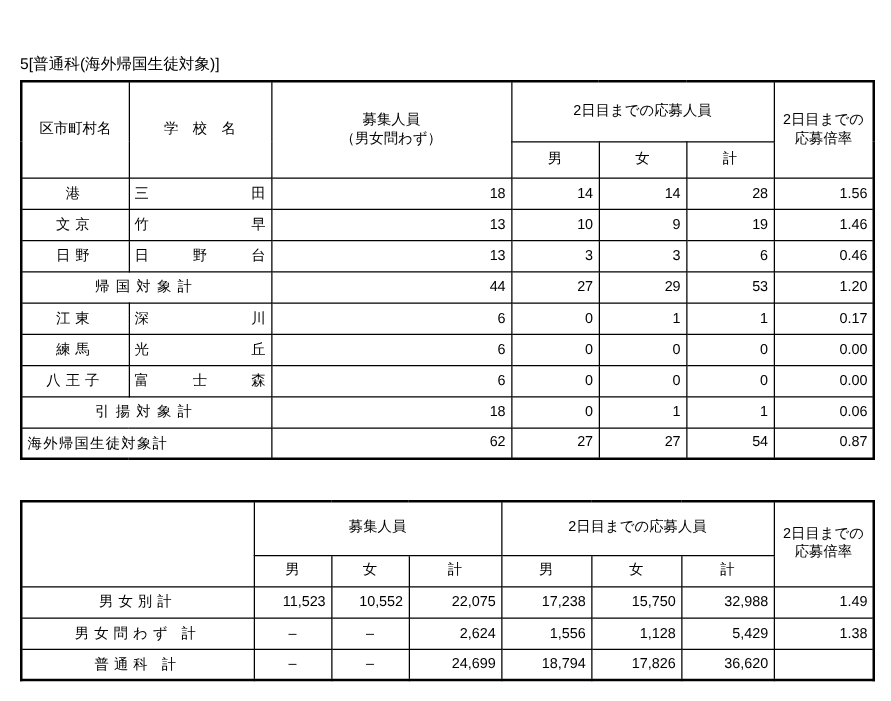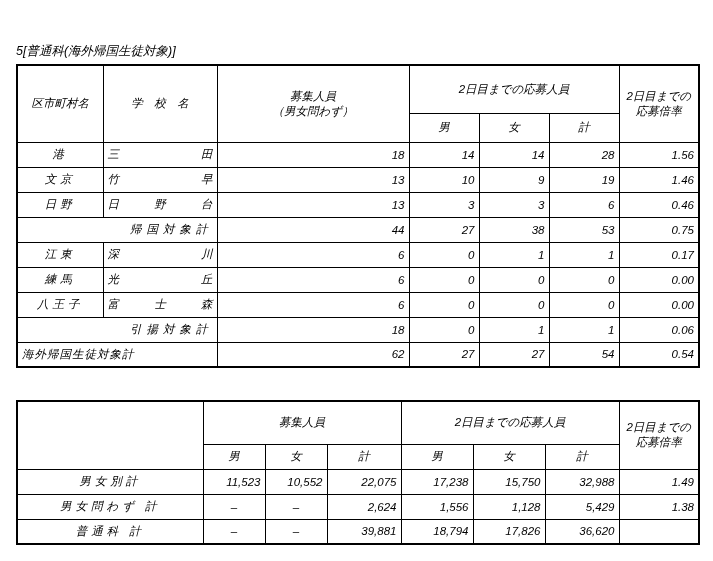--- a/index.html
+++ b/index.html
@@ -14,21 +14,20 @@
     font-family: "Liberation Sans", "DejaVu Sans", sans-serif;
     color: #000000;
     overflow: hidden;
   }
 
   .page {
     position: absolute;
     left: 0; top: 0;
     width: 564px;
     height: 561px;
-    font-style: italic;
   }
 
   
   .section-title {
     position: absolute;
     left: 16px;
     top: 43px;
     font-size: 12.5px;
     line-height: 16px;
     letter-spacing: 0px;
@@ -93,21 +92,21 @@
     text-align: center;
     letter-spacing: 4px;
     padding-left: 4px;
   }
   .school {
     text-align: justify;
     text-align-last: justify;
     padding: 0 7px;
   }
   .subtotal-span {
-    text-align: right;
+    text-align: center;
     letter-spacing: 5px;
     padding-right: 8px;
   }
   .grandtotal-span {
     text-align: left;
     letter-spacing: 1px;
   }
   .row-label-2 {
     text-align: center;
     letter-spacing: 4px;
@@ -211,23 +210,23 @@
         <td class="num">3</td>
         <td class="num">3</td>
         <td class="num">6</td>
         <td class="num">0.46</td>
       </tr>
 
       <tr class="r-body">
         <td class="subtotal-span" colspan="2">帰国対象計</td>
         <td class="num">44</td>
         <td class="num">27</td>
-        <td class="num">38</td>
+        <td class="num">29</td>
         <td class="num">53</td>
-        <td class="num">0.75</td>
+        <td class="num">1.20</td>
       </tr>
 
       <tr class="r-body">
         <td class="city">江東</td>
         <td class="school">深川</td>
         <td class="num">6</td>
         <td class="num">0</td>
         <td class="num">1</td>
         <td class="num">1</td>
         <td class="num">0.17</td>
@@ -259,21 +258,21 @@
         <td class="num">1</td>
         <td class="num">0.06</td>
       </tr>
 
       <tr class="r-body">
         <td class="grandtotal-span" colspan="2">海外帰国生徒対象計</td>
         <td class="num">62</td>
         <td class="num">27</td>
         <td class="num">27</td>
         <td class="num">54</td>
-        <td class="num">0.54</td>
+        <td class="num">0.87</td>
       </tr>
     </tbody>
   </table>
 
   <table class="grid" id="table2">
     <colgroup>
       <col style="width:186px">
       <col style="width:62px">
       <col style="width:62px">
       <col style="width:74px">
@@ -318,21 +317,21 @@
         <td class="num">2,624</td>
         <td class="num">1,556</td>
         <td class="num">1,128</td>
         <td class="num">5,429</td>
         <td class="num">1.38</td>
       </tr>
       <tr class="r-body">
         <td class="row-label-2">普通科 計</td>
         <td class="ctr">–</td>
         <td class="ctr">–</td>
-        <td class="num">39,881</td>
+        <td class="num">24,699</td>
         <td class="num">18,794</td>
         <td class="num">17,826</td>
         <td class="num">36,620</td>
         <td class="num"></td>
       </tr>
     </tbody>
   </table>
 
 
 </div>

